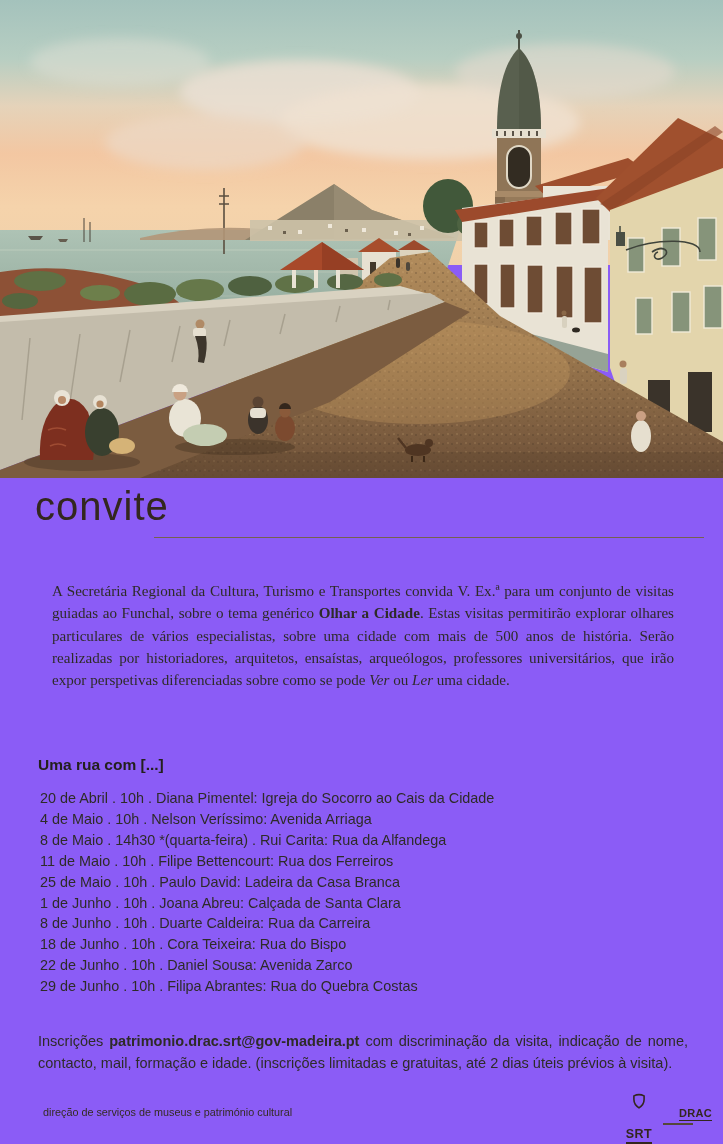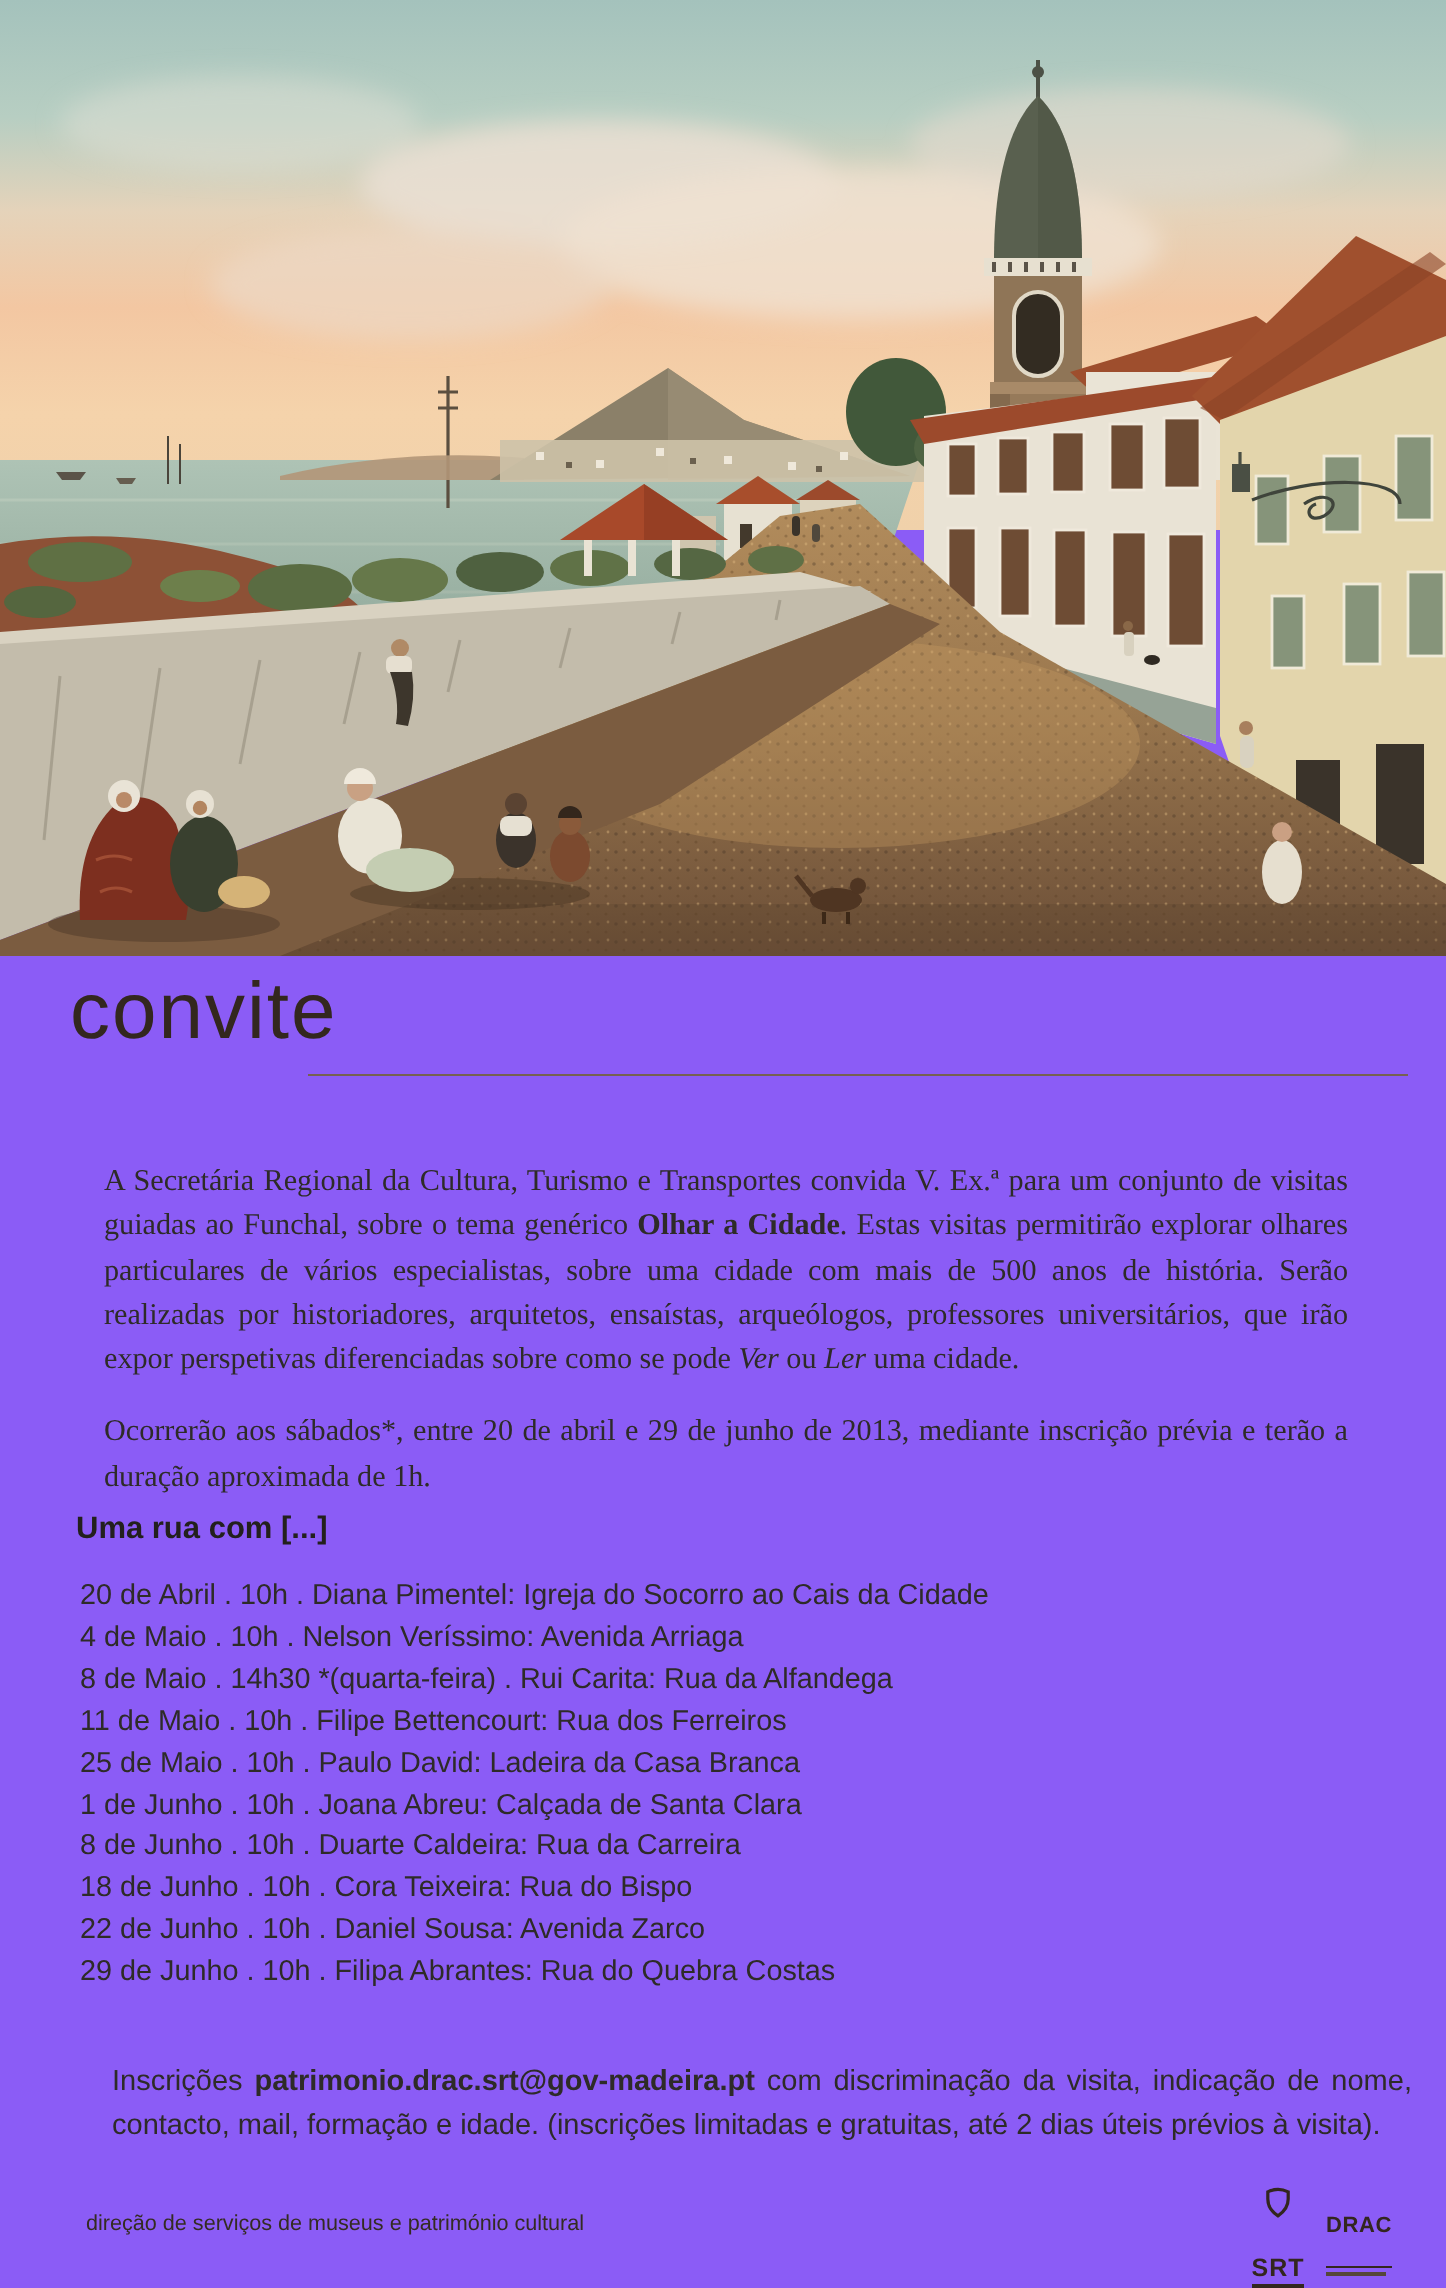--- a/index.html
+++ b/index.html
@@ -10,33 +10,33 @@
   .page-title{position:absolute;left:35px;top:484px;margin:0;font-size:40px;font-weight:300;
         letter-spacing:1px;color:#33271f;}
   .title-rule{position:absolute;left:154px;top:537px;width:550px;height:1px;background:#76614f;}
   .intro{position:absolute;left:38px;top:566px;width:650px;margin:0;font-size:15.1px;
         line-height:22.25px;text-align:justify;}
   .intro p{margin:14px;font-family:Liberation Serif, serif;}
   .intro em{font-style:italic;}
   .section-heading{position:absolute;left:38px;top:756px;margin:0;font-size:15.5px;font-weight:bold;color:#23201d;}
   .schedule{position:absolute;left:38px;top:786px;margin:2px;padding:0;list-style:none;
         font-size:14.4px;line-height:20.9px;color:#2e2b28;}
-  .inscriptions{position:absolute;left:56px;top:1031px;width:650px;margin:0;font-size:14.5px;
+  .inscriptions{position:absolute;left:38px;top:1031px;width:650px;margin:0;font-size:14.5px;
         line-height:21.8px;text-align:justify;}
   .footer-dept{position:absolute;left:43px;top:1106px;font-size:10.8px;color:#342b22;}
   .logos{position:absolute;right:24px;top:1093px;display:flex;gap:9px;align-items:flex-start;}
   .logo-srt{display:flex;flex-direction:column;align-items:center;width:30px;gap:18px;}
   .srt-shield{width:16px;height:16px;margin-bottom:1px;}
   .srt-text{font-size:12.5px;font-weight:bold;letter-spacing:.5px;color:#33261f;line-height:1;
         border-bottom:2.5px solid #33261f;padding-bottom:1px;}
   .logo-bar{height:2px;background:#55473a;margin-top:1.5px;}
   .w22{width:22px;} .w18{width:18px;} .w30{width:30px;}
   .logo-drac{display:flex;flex-direction:column;align-items:flex-start;width:36px;margin-top:15px;}
   .drac-text{font-size:11px;font-weight:bold;color:#33261f;line-height:1;letter-spacing:.3px;
-        border-bottom:1.5px solid #33261f;padding-bottom:14px;}
+        border-bottom:1.5px solid #33261f;padding-bottom:1px;margin-left:16px;}
 </style>
 </head>
 <body>
 
 <div class="page">
 
   <figure class="postcard">
     <svg width="723" height="478" viewBox="0 0 723 478" xmlns="http://www.w3.org/2000/svg">
       <defs>
         <linearGradient id="sky" x1="0" y1="0" x2="0" y2="1">
@@ -295,21 +295,20 @@
         </g>
       </g>
     </svg>
   </figure>
 
   <h1 class="page-title">convite</h1>
   <div class="title-rule"></div>
 
   <div class="intro">
     <p><span>A Secretária Regional da Cultura, Turismo e Transportes convida V. Ex.ª para um conjunto de visitas guiadas ao Funchal, sobre o tema genérico </span><strong>Olhar a Cidade</strong><span>. Estas visitas permitirão explorar olhares particulares de vários especialistas, sobre uma cidade com mais de 500 anos de história. Serão realizadas por historiadores, arquitetos, ensaístas, arqueólogos, professores universitários, que irão expor perspetivas diferenciadas sobre como se pode </span><em>Ver</em><span> ou </span><em>Ler</em><span> uma cidade.</span></p>
-    <p>Ocorrerão aos sábados*, entre 20 de abril e 29 de junho de 2013, mediante inscrição prévia e terão a duração aproximada de 1h.</p>
   </div>
 
   <h2 class="section-heading">Uma rua com [...]</h2>
   <ul class="schedule">
     <li>20 de Abril . 10h . Diana Pimentel: Igreja do Socorro ao Cais da Cidade</li>
     <li>4 de Maio . 10h . Nelson Veríssimo: Avenida Arriaga</li>
     <li>8 de Maio . 14h30 *(quarta-feira) . Rui Carita: Rua da Alfandega</li>
     <li>11 de Maio . 10h . Filipe Bettencourt: Rua dos Ferreiros</li>
     <li>25 de Maio . 10h . Paulo David: Ladeira da Casa Branca</li>
     <li>1 de Junho . 10h . Joana Abreu: Calçada de Santa Clara</li>

